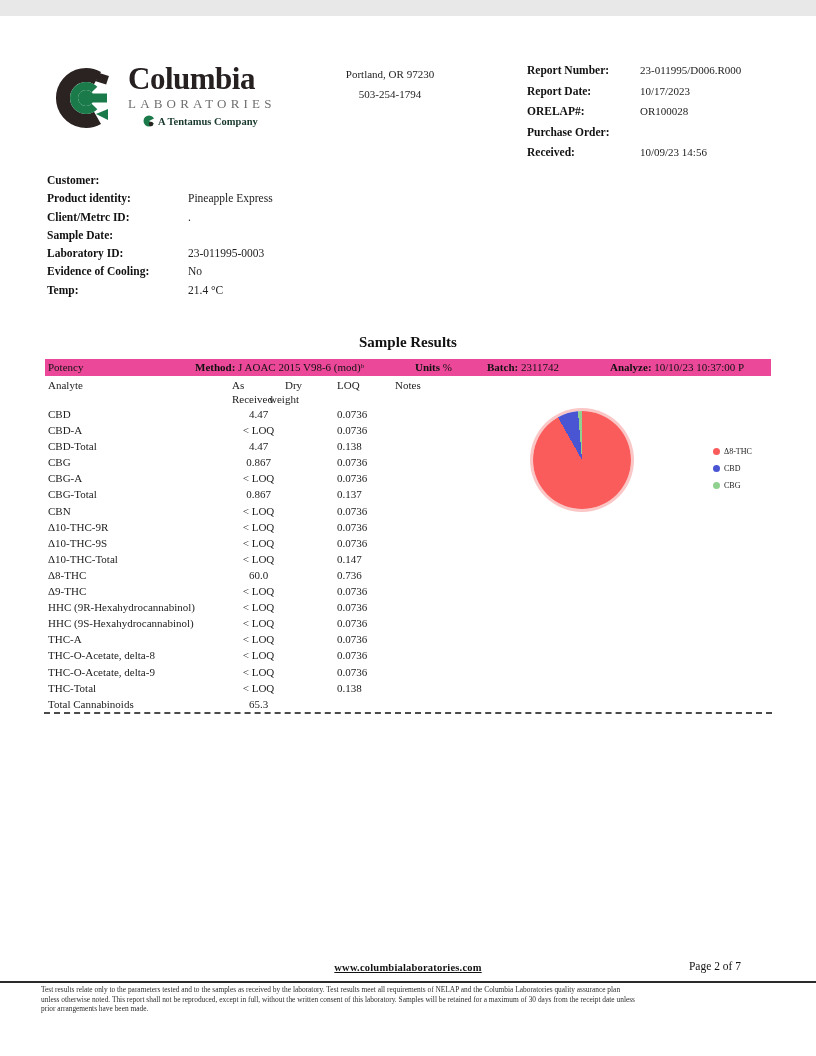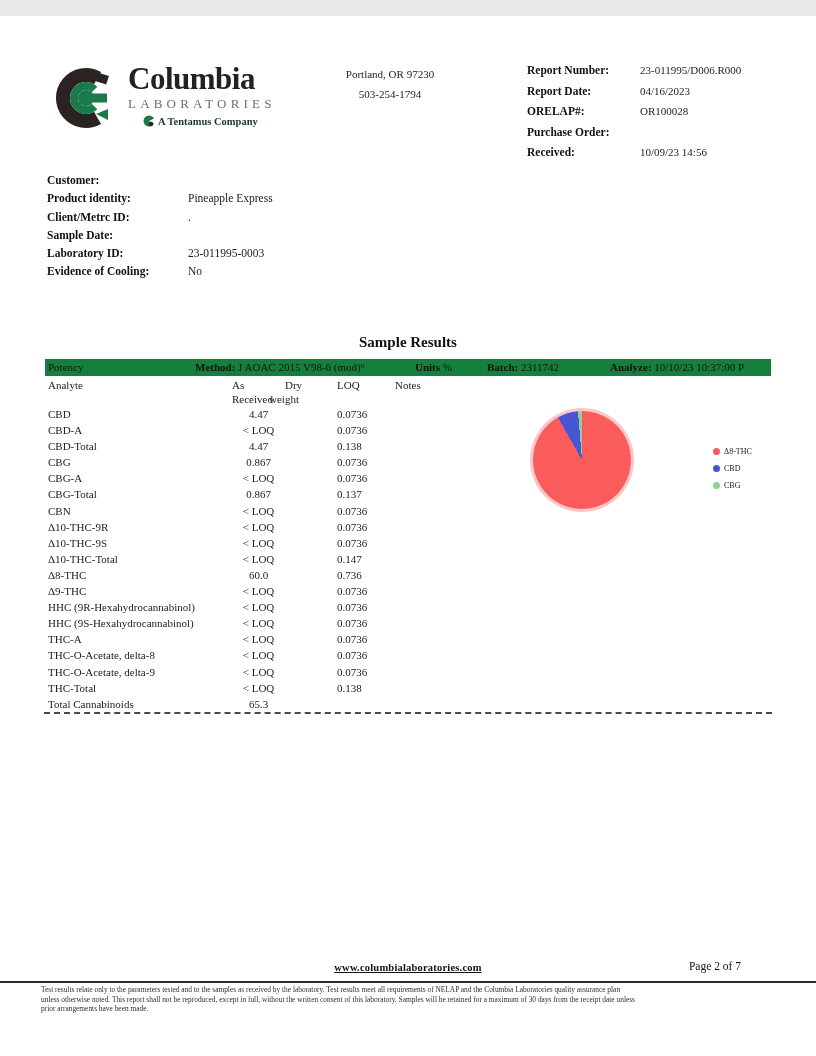--- a/index.html
+++ b/index.html
@@ -91,21 +91,21 @@
 </div>
 
   <div class="report-info">
   <div class="rf-row">
     <span class="rf-label">Report Number:</span>
     <span class="rf-value">23-011995/D006.R000</span>
   </div>
 
   <div class="rf-row">
     <span class="rf-label">Report Date:</span>
-    <span class="rf-value">04/16/2023</span>
+    <span class="rf-value">10/17/2023</span>
   </div>
 
   <div class="rf-row">
     <span class="rf-label">ORELAP#:</span>
     <span class="rf-value">OR100028</span>
   </div>
 
   <div class="rf-row">
     <span class="rf-label">Purchase Order:</span>
     <span class="rf-value"></span>
@@ -142,25 +142,29 @@
   <div class="cf-row">
     <span class="cf-label">Laboratory ID:</span>
     <span class="cf-value">23-011995-0003</span>
   </div>
 
   <div class="cf-row">
     <span class="cf-label">Evidence of Cooling:</span>
     <span class="cf-value">No</span>
   </div>
 
+  <div class="cf-row">
+    <span class="cf-label">Temp:</span>
+    <span class="cf-value">21.4 °C</span>
+  </div>
 </div>
 
   <div class="results-title">Sample Results</div>
 
-  <div class="potency-bar" style="background: #15803d;">
+  <div class="potency-bar" style="background: #ec4899;">
     <span class="pb-item" style="left:3px">Potency</span>
     <span class="pb-item" style="left:150px"><span class="pb-b">Method:</span><span> J AOAC 2015 V98-6 (mod)ᵇ</span></span>
     <span class="pb-item" style="left:370px"><span class="pb-b">Units</span><span> %</span></span>
     <span class="pb-item" style="left:442px"><span class="pb-b">Batch:</span><span> 2311742</span></span>
     <span class="pb-item" style="left:565px"><span class="pb-b">Analyze:</span><span> 10/10/23 10:37:00 P</span></span>
   </div>
 
   <div class="col-headers">
     <span class="ch" style="left:48px;top:363px">Analyte</span>
     <span class="ch" style="left:232px;top:363px">As</span>

